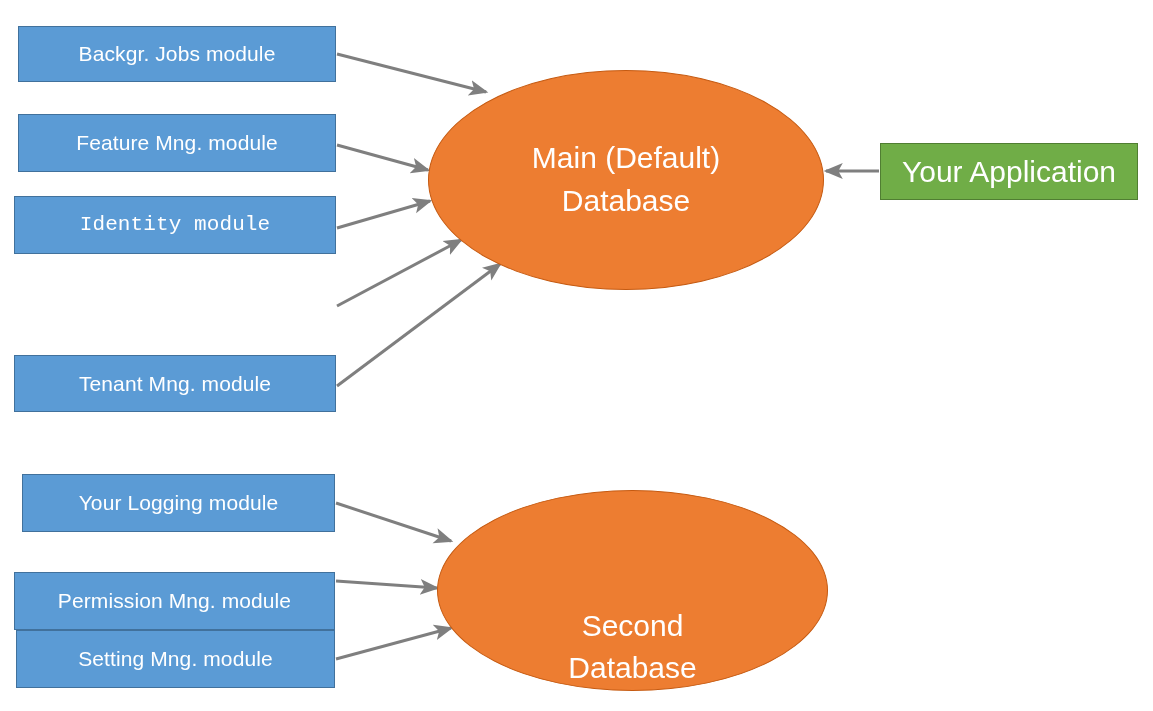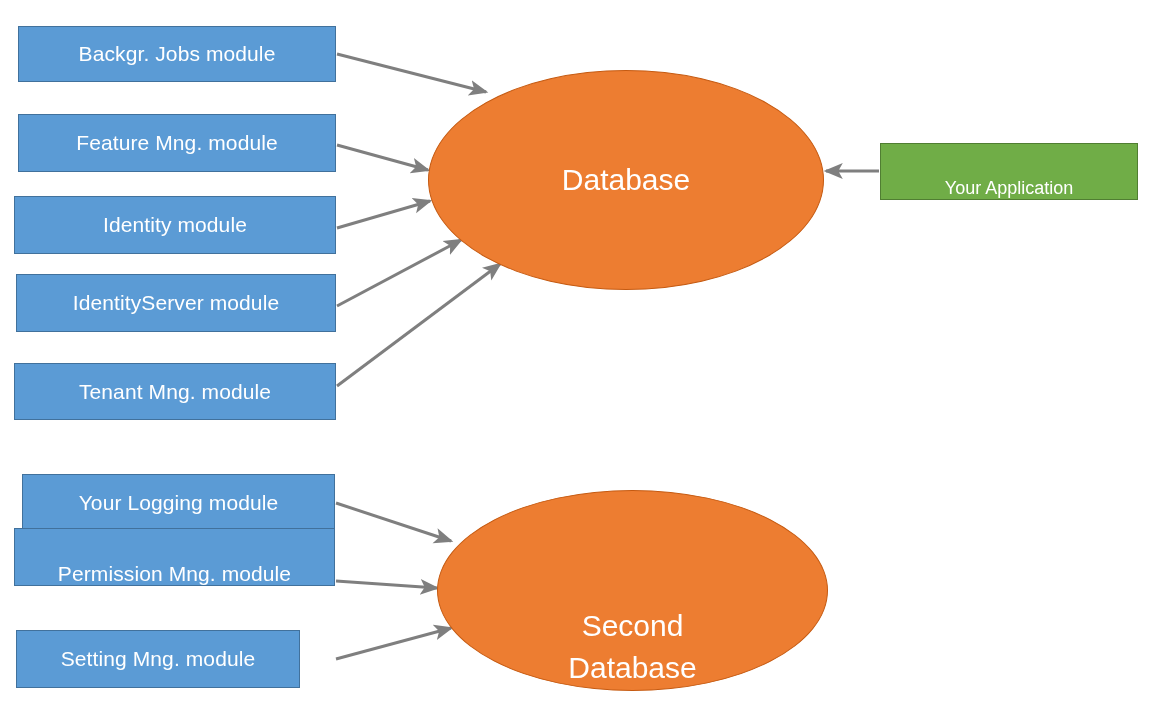--- a/index.html
+++ b/index.html
@@ -18,23 +18,22 @@
     color:#ffffff;
     font-size:21px;
     letter-spacing:.1px;
     line-height:1.1;
   }
 
   .app-box{
     background:#70AD47;
     border:1.6px solid #507E32;
     color:#ffffff;
-    font-size:18px;
+    font-size:30px;
     line-height:1.1;
-    align-items:flex-end;
   }
 
   .db-ellipse{
     background:#ED7D31;
     border:1.4px solid #C55A11;
     border-radius:50%;
     color:#ffffff;
     font-size:30px;
     line-height:1.42;
     flex-direction:column;
@@ -75,45 +74,43 @@
   </svg>
 
   <div class="node module-box" style="left:18px;top:26px;width:318px;height:56px;">
     <span>Backgr. Jobs module</span>
   </div>
 
   <div class="node module-box" style="left:18px;top:114px;width:318px;height:58px;">
     <span>Feature Mng. module</span>
   </div>
 
-  <div class="node module-box" style="left:14px;top:196px;width:322px;height:58px;">
+  <div class="node module-box" style="left:14px;top:196px;width:322px;height:58px;font-family:Liberation Mono, monospace;">
     <span>Identity module</span>
   </div>
 
-  <div class="node module-box" style="left:16px;top:274px;width:320px;height:58px;">
-    <span>IdentityServer module</span>
-  </div>
 
-  <div class="node module-box" style="left:14px;top:363px;width:322px;height:57px;">
+  <div class="node module-box" style="left:14px;top:355px;width:322px;height:57px;">
     <span>Tenant Mng. module</span>
   </div>
 
   <div class="node module-box" style="left:22px;top:474px;width:313px;height:58px;">
     <span>Your Logging module</span>
   </div>
 
-  <div class="node module-box" style="left:14px;top:528px;width:321px;height:58px;align-items:flex-end;">
+  <div class="node module-box" style="left:14px;top:572px;width:321px;height:58px;">
     <span>Permission Mng. module</span>
   </div>
 
-  <div class="node module-box" style="left:16px;top:630px;width:284px;height:58px;">
+  <div class="node module-box" style="left:16px;top:630px;width:319px;height:58px;">
     <span>Setting Mng. module</span>
   </div>
 
   <div class="node db-ellipse" style="left:428px;top:70px;width:396px;height:220px;">
+    <span class="db-line">Main (Default)</span>
     <span class="db-line">Database</span>
   </div>
 
   <div class="node db-ellipse" style="left:437px;top:490px;width:391px;height:201px;justify-content:flex-end;">
     <span class="db-line">Second</span>
     <span class="db-line">Database</span>
   </div>
 
   <div class="node app-box" style="left:880px;top:143px;width:258px;height:57px;">
     <span>Your Application</span>

